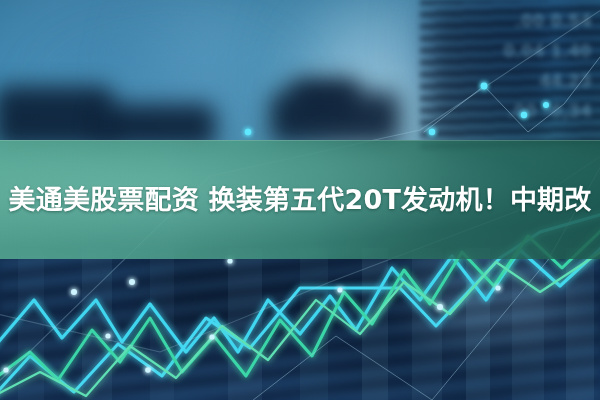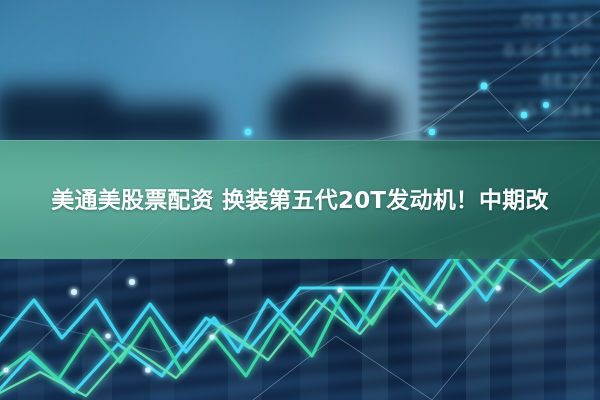--- a/index.html
+++ b/index.html
@@ -131,21 +131,21 @@
     background:radial-gradient(ellipse at 22% 40%, rgba(150,215,195,.30) 0%, rgba(150,215,195,0) 62%);
   }
 
   .title{
     position:absolute;left:0;top:140px;width:600px;height:119px;
     display:flex;flex-direction:column;align-items:center;justify-content:center;
     gap:2px;
     color:#ffffff;
     font-family:"DejaVu Sans","Liberation Sans",sans-serif;
     font-weight:700;
-    font-size:23px;
+    font-size:27px;
     line-height:40px;
     letter-spacing:.2px;
     text-shadow:0 1px 3px rgba(0,40,30,.45);
     white-space:nowrap;
     user-select:none;
   }
   .title-line{display:block;}
 
   
   .band-edge-top{

